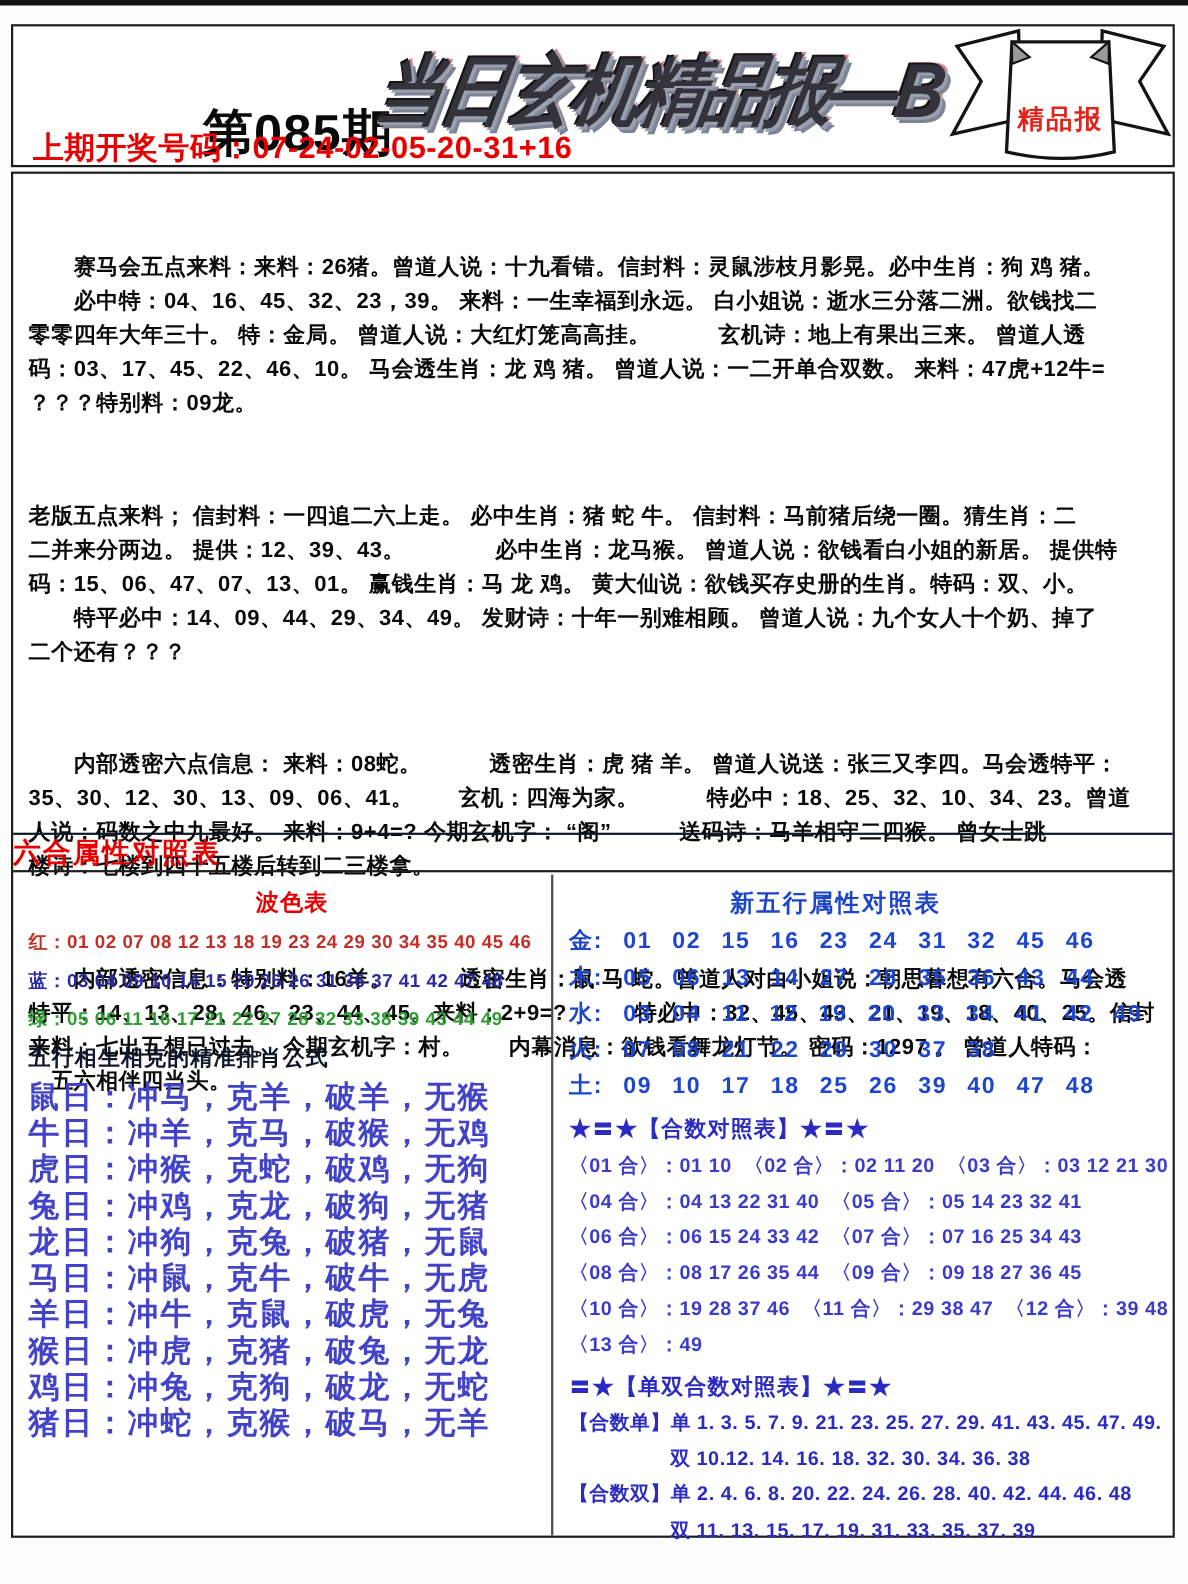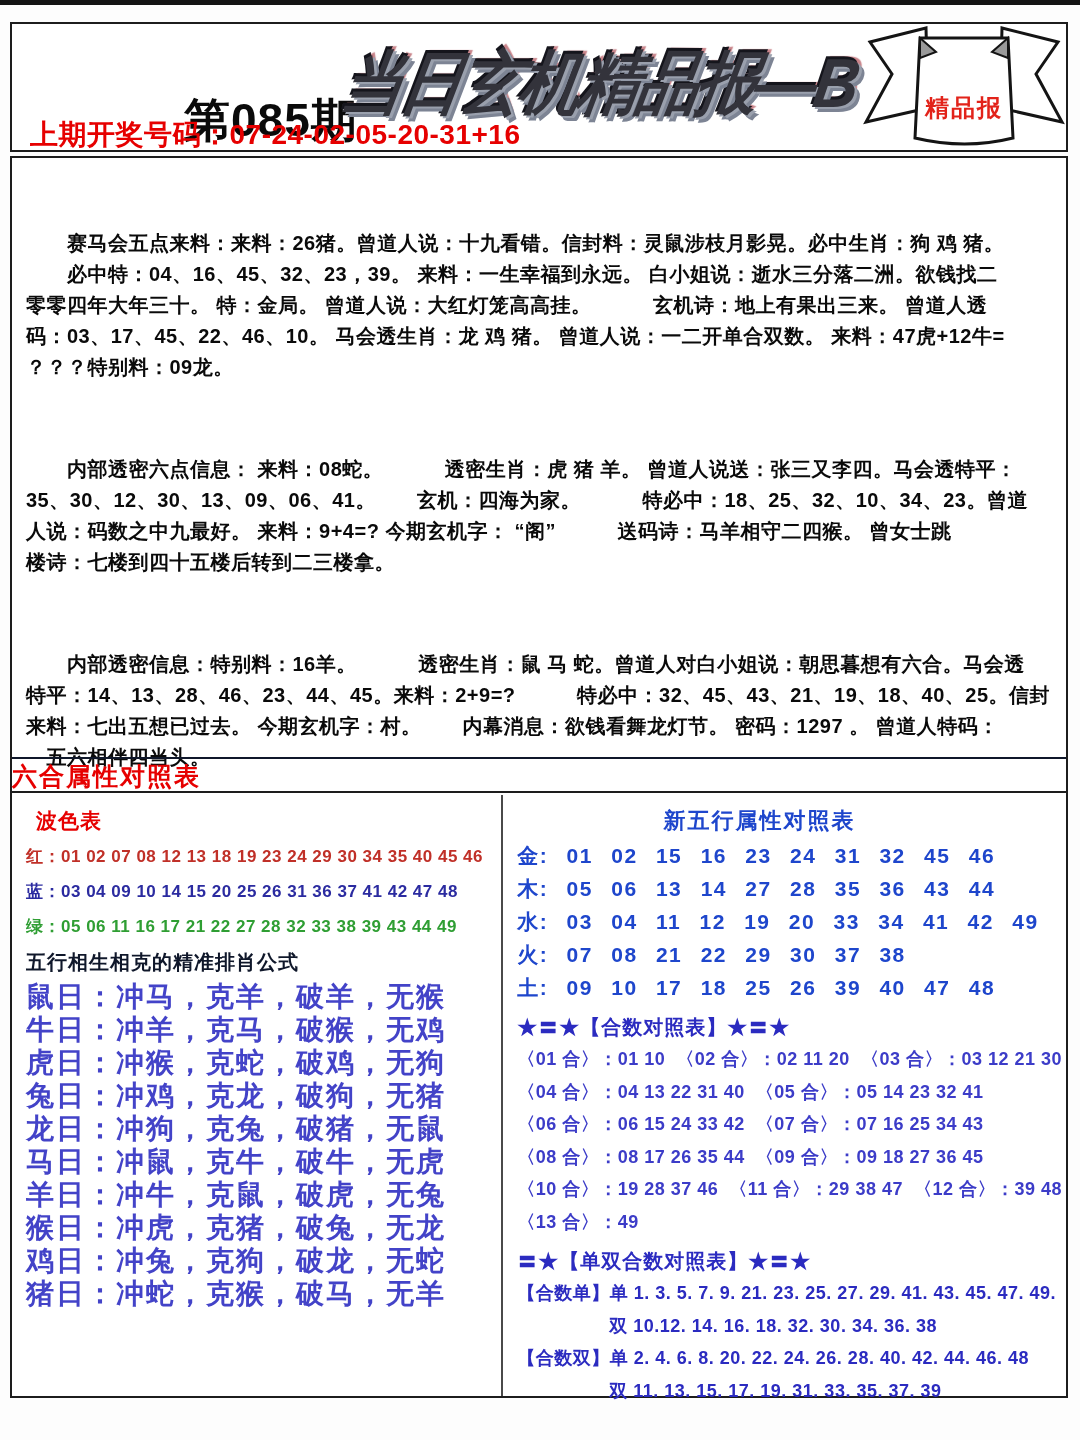--- a/index.html
+++ b/index.html
@@ -33,21 +33,21 @@
   .section-bar{
     position:absolute;top:599px;left:0;width:100%;height:36px;box-sizing:border-box;
     border-top:2px solid #0f172a;border-bottom:2px solid #1d1d1d;
     text-align:left;line-height:34px;font-size:25px;font-weight:bold;color:#e60000;letter-spacing:2px;
   }
 
   .columns{position:absolute;top:637px;left:0;right:0;bottom:0;display:flex;}
   .left-col{width:538px;box-sizing:border-box;padding:8px 6px 0 14px;}
   .right-col{flex:1;border-left:2px solid #4a4a4a;box-sizing:border-box;padding:8px 4px 0 14px;}
 
-  .bose-title{color:#e60000;font-size:21px;font-weight:bold;line-height:36px;padding-left:10px;letter-spacing:1px;}
+  .bose-title{color:#e60000;font-size:21px;font-weight:bold;line-height:36px;padding-left:10px;letter-spacing:1px;text-align:center;}
   .color-row{font-size:17px;font-weight:bold;line-height:35px;letter-spacing:0.5px;white-space:pre;}
   .row-red{color:#c03028;}
   .row-blue{color:#2b2ba0;}
   .row-green{color:#2f9e33;}
   .formula-title{color:#0f172a;font-size:20px;font-weight:bold;line-height:36px;letter-spacing:1px;}
   .zodiac{color:#4343c8;font-size:28px;font-weight:bold;line-height:33px;letter-spacing:2px;white-space:pre;}
 
   .wuxing-title{color:#1e46cc;font-size:22px;font-weight:bold;line-height:36px;text-align:center;letter-spacing:2px;padding-right:60px;}
   .wuxing{color:#1e46cc;font-size:21px;font-weight:bold;line-height:33px;word-spacing:11px;letter-spacing:1.5px;white-space:pre;}
   .gap8{height:8px;}
@@ -81,20 +81,25 @@
 <div class="ribbon-label">精品报</div>
 
 <div class="content-box">
 
   <div class="blocks">
     <div class="block">　　赛马会五点来料：来料：26猪。曾道人说：十九看错。信封料：灵鼠涉枝月影晃。必中生肖：狗 鸡 猪。
 　　必中特：04、16、45、32、23，39。 来料：一生幸福到永远。 白小姐说：逝水三分落二洲。欲钱找二
 零零四年大年三十。 特：金局。 曾道人说：大红灯笼高高挂。　　　玄机诗：地上有果出三来。 曾道人透
 码：03、17、45、22、46、10。 马会透生肖：龙 鸡 猪。 曾道人说：一二开单合双数。 来料：47虎+12牛=
 ？？？特别料：09龙。</div>
+    <div class="block">老版五点来料； 信封料：一四追二六上走。 必中生肖：猪 蛇 牛。 信封料：马前猪后绕一圈。猜生肖：二
+二并来分两边。 提供：12、39、43。　　　　必中生肖：龙马猴。 曾道人说：欲钱看白小姐的新居。 提供特
+码：15、06、47、07、13、01。 赢钱生肖：马 龙 鸡。 黄大仙说：欲钱买存史册的生肖。特码：双、小。
+　　特平必中：14、09、44、29、34、49。 发财诗：十年一别难相顾。 曾道人说：九个女人十个奶、掉了
+二个还有？？？</div>
     <div class="block">　　内部透密六点信息： 来料：08蛇。　　　透密生肖：虎 猪 羊。 曾道人说送：张三又李四。马会透特平：
 35、30、12、30、13、09、06、41。　　玄机：四海为家。　　　特必中：18、25、32、10、34、23。曾道
 人说：码数之中九最好。 来料：9+4=? 今期玄机字： “阁”　　　送码诗：马羊相守二四猴。 曾女士跳
 楼诗：七楼到四十五楼后转到二三楼拿。</div>
     <div class="block">　　内部透密信息：特别料：16羊。　　　透密生肖：鼠 马 蛇。曾道人对白小姐说：朝思暮想有六合。马会透
 特平：14、13、28、46、23、44、45。来料：2+9=?　　　特必中：32、45、43、21、19、18、40、25。信封
 来料：七出五想已过去。 今期玄机字：村。　　内幕消息：欲钱看舞龙灯节。 密码：1297 。 曾道人特码：
 　五六相伴四当头。</div>
   </div>
 

